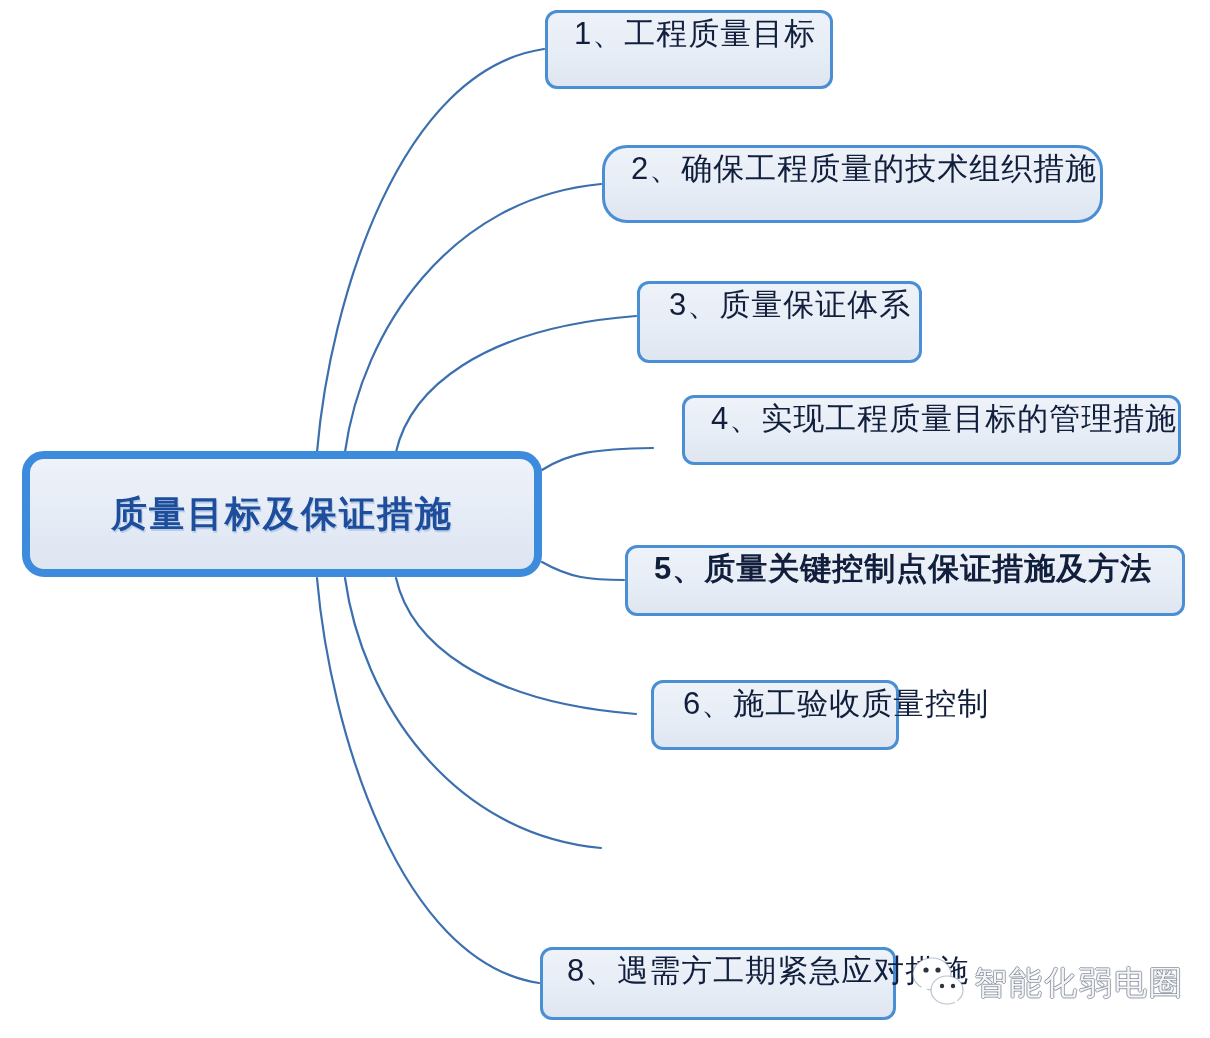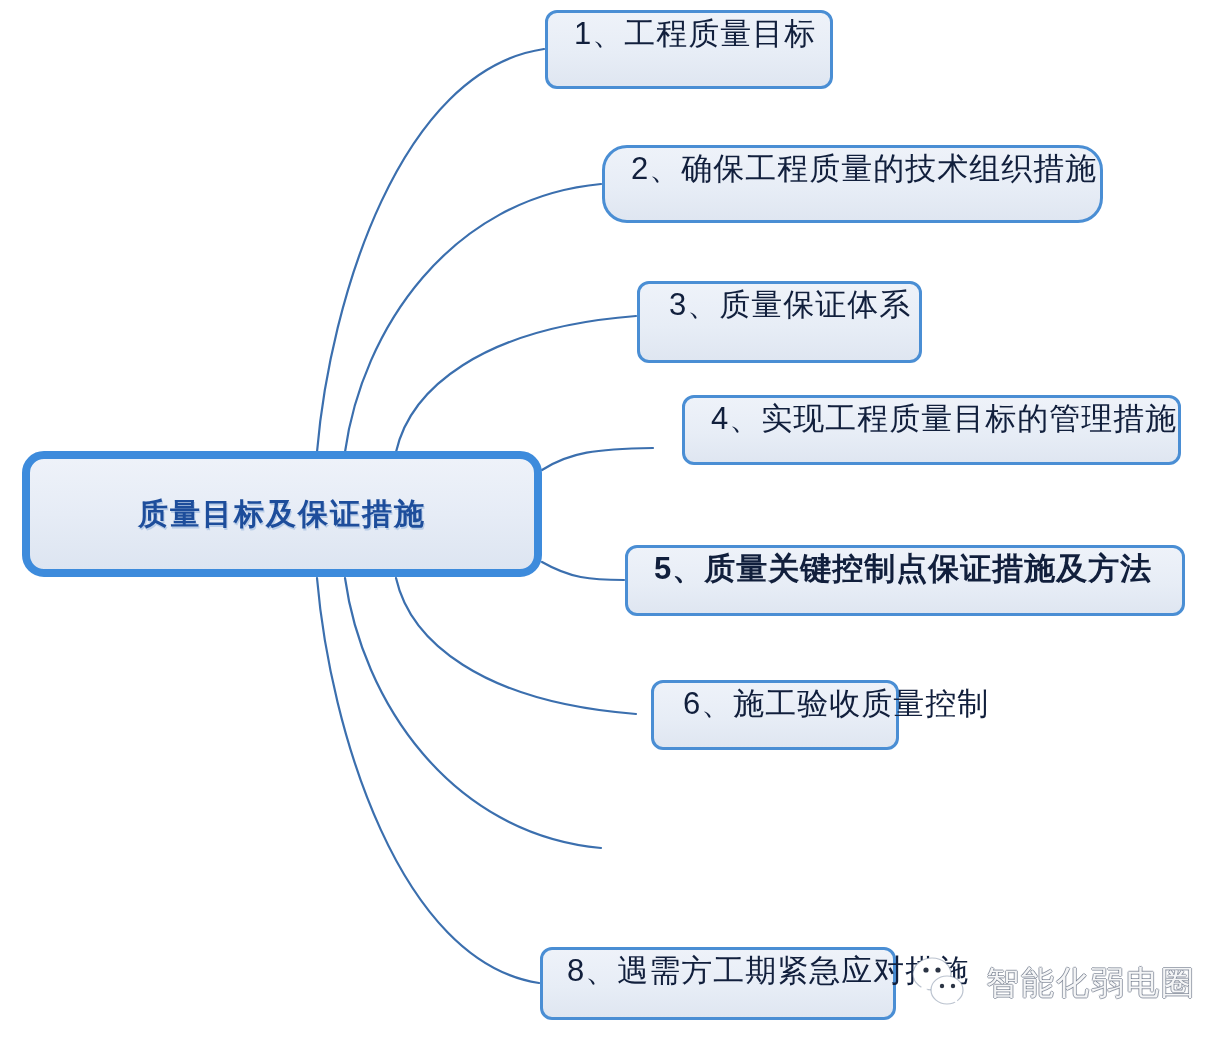--- a/index.html
+++ b/index.html
@@ -38,21 +38,21 @@
     box-sizing: border-box;
     border: 8px solid #3d8bdc;
     border-radius: 22px;
     background: linear-gradient(180deg, #eef2f9 0%, #e6ecf6 50%, #dde5f1 100%);
     display: flex;
     align-items: center;
     justify-content: center;
     z-index: 3;
   }
   .root-label {
-    font-size: 30px;
+    font-size: 36px;
     font-weight: bold;
     letter-spacing: 2px;
     color: #1d4d9b;
     text-shadow: 1px 2px 0 rgba(150,180,220,0.55);
     white-space: nowrap;
   }
 
   
   .branch-node {
     position: absolute;
@@ -86,21 +86,21 @@
   .n8 .branch-label { padding-left: 24px; }
 
   
   .watermark {
     position: absolute;
     left: 908px;
     top: 948px;
     height: 70px;
     display: flex;
     align-items: center;
-    gap: 16px;
+    gap: 4px;
     z-index: 5;
     pointer-events: none;
   }
   .wechat-icon {
     position: relative;
     width: 62px;
     height: 58px;
     flex: none;
   }
   .wechat-icon svg { display: block; }

